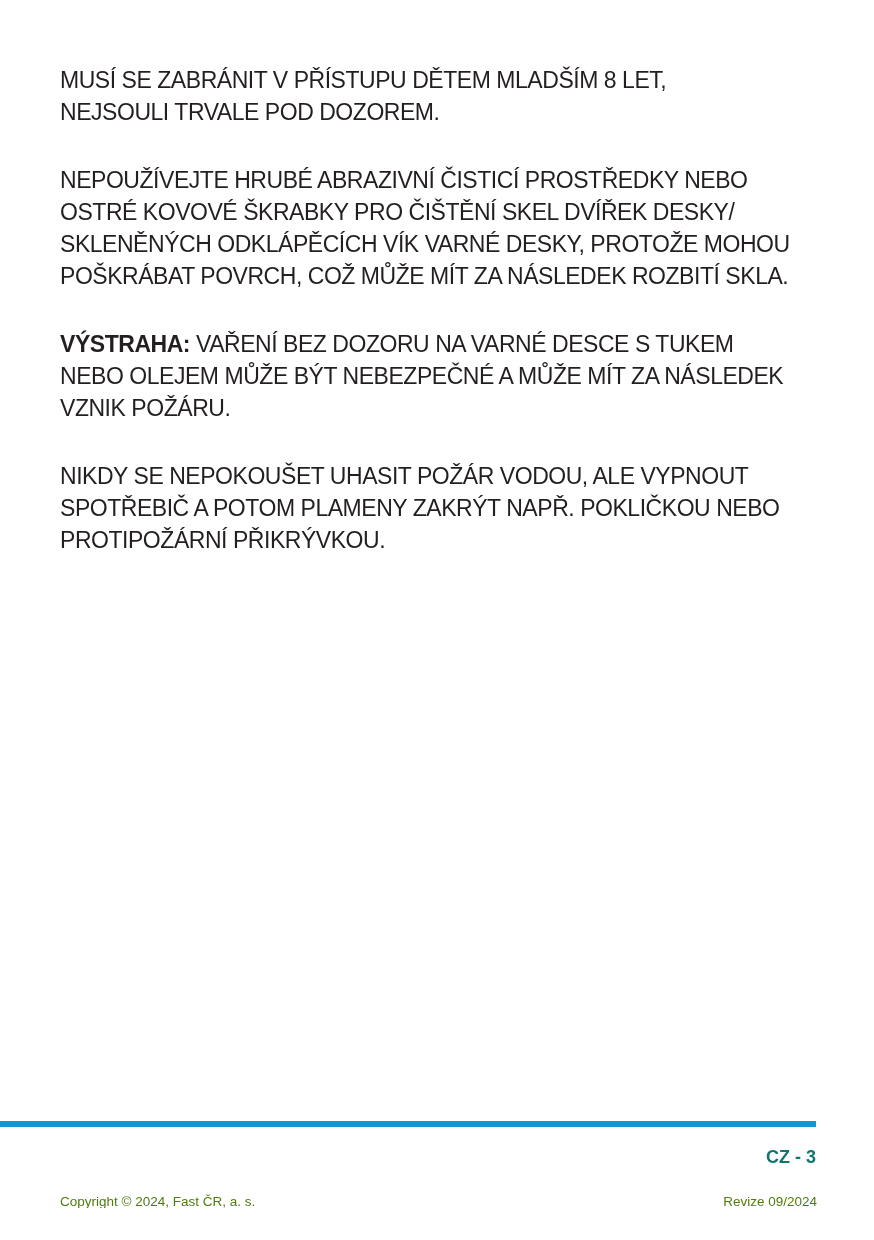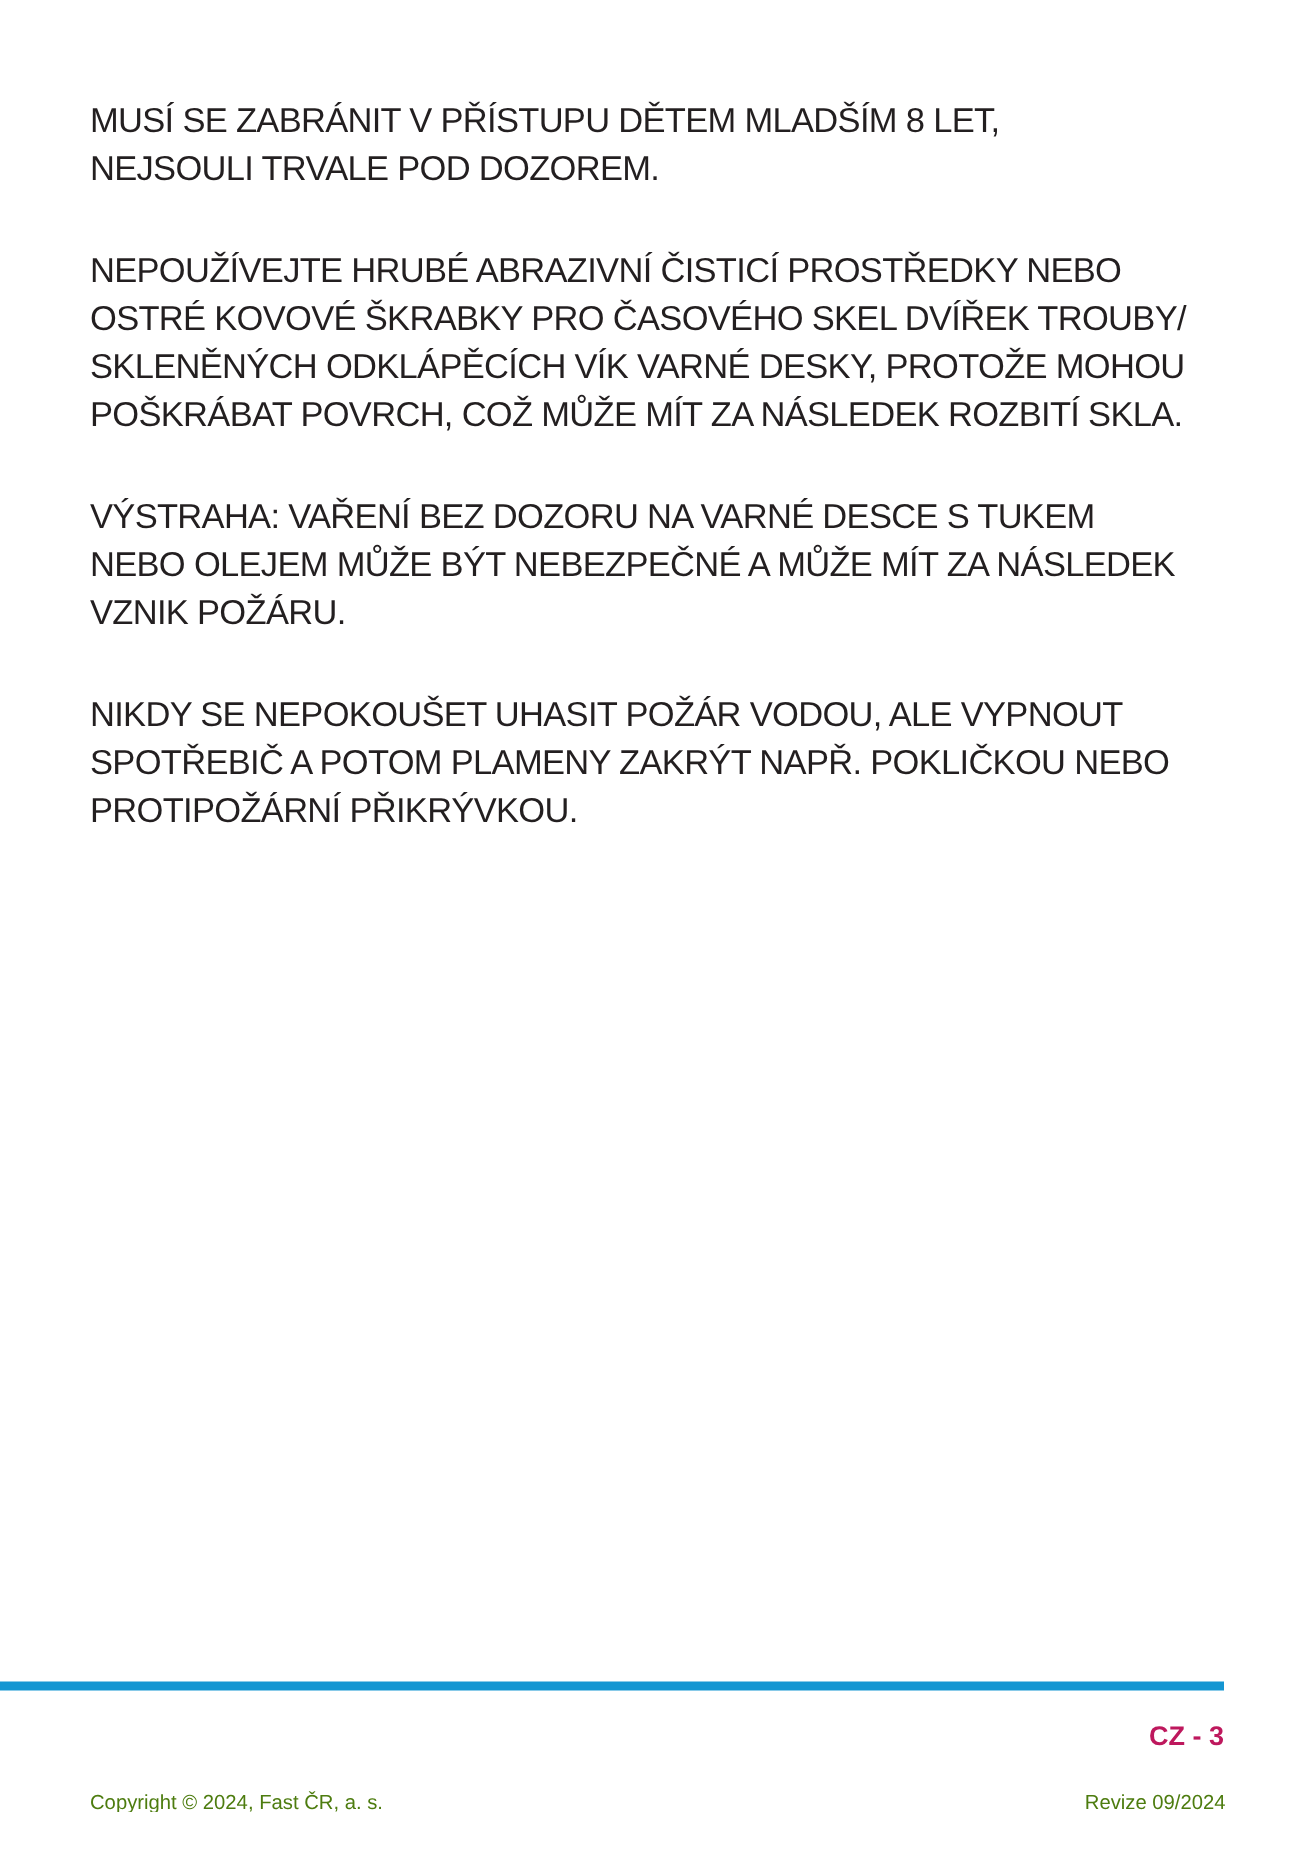--- a/index.html
+++ b/index.html
@@ -20,37 +20,37 @@
     right: 58px;
   }
   .para {
     white-space: pre-line;
     font-size: 23px;
     line-height: 32px;
     letter-spacing: -0.02em;
     font-weight: 400;
     margin: 0 0 36px 0;
   }
-  .para strong { font-weight: 400; }
+  .para strong { font-weight: 700; }
   .warning-text { white-space: pre-line; }
   .footer-rule {
     position: absolute;
     left: 0;
     top: 1121px;
     width: 816px;
     height: 6px;
     background: #1496d2;
   }
   .page-number {
     position: absolute;
     top: 1147px;
     right: 58px;
     font-size: 18px;
     font-weight: 700;
-    color: #be185d;
+    color: #0f766e;
     letter-spacing: 0;
   }
   .footer-meta {
     position: absolute;
     top: 1194px;
     left: 60px;
     right: 57px;
     display: flex;
     justify-content: space-between;
     font-size: 13.5px;
@@ -60,21 +60,21 @@
 </style>
 </head>
 <body>
 
 <div class="page">
 
   <div class="content">
     <p class="para">MUSÍ SE ZABRÁNIT V PŘÍSTUPU DĚTEM MLADŠÍM 8 LET,
 NEJSOULI TRVALE POD DOZOREM.</p>
     <p class="para">NEPOUŽÍVEJTE HRUBÉ ABRAZIVNÍ ČISTICÍ PROSTŘEDKY NEBO
-OSTRÉ KOVOVÉ ŠKRABKY PRO ČASOVÉHO SKEL DVÍŘEK TROUBY/
+OSTRÉ KOVOVÉ ŠKRABKY PRO ČIŠTĚNÍ SKEL DVÍŘEK DESKY/
 SKLENĚNÝCH ODKLÁPĚCÍCH VÍK VARNÉ DESKY, PROTOŽE MOHOU
 POŠKRÁBAT POVRCH, COŽ MŮŽE MÍT ZA NÁSLEDEK ROZBITÍ SKLA.</p>
     <p class="para"><strong>VÝSTRAHA:</strong> <span class="warning-text">VAŘENÍ BEZ DOZORU NA VARNÉ DESCE S TUKEM
 NEBO OLEJEM MŮŽE BÝT NEBEZPEČNÉ A MŮŽE MÍT ZA NÁSLEDEK
 VZNIK POŽÁRU.</span></p>
     <p class="para">NIKDY SE NEPOKOUŠET UHASIT POŽÁR VODOU, ALE VYPNOUT
 SPOTŘEBIČ A POTOM PLAMENY ZAKRÝT NAPŘ. POKLIČKOU NEBO
 PROTIPOŽÁRNÍ PŘIKRÝVKOU.</p>
   </div>
 

